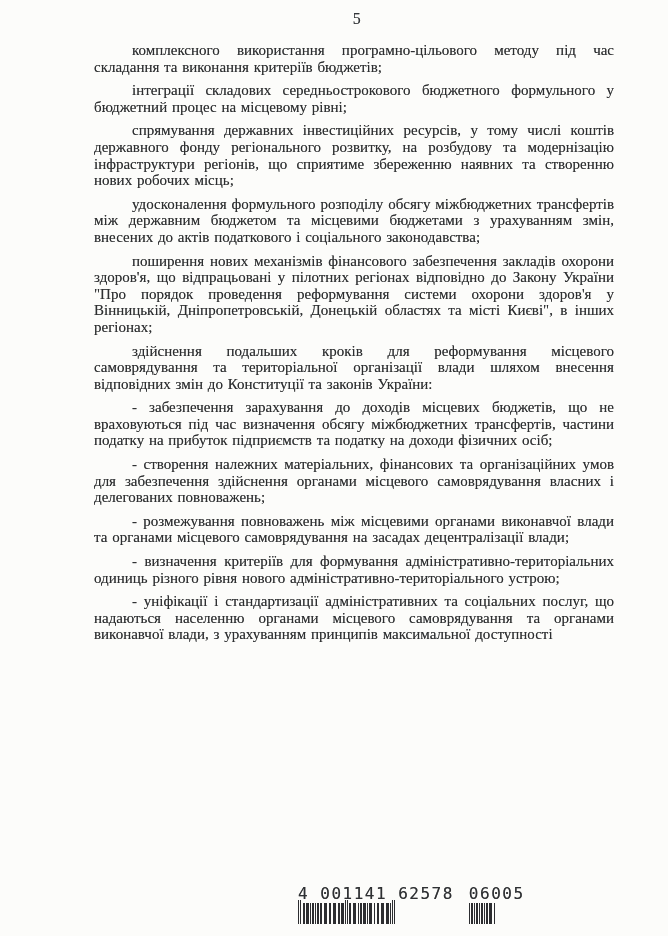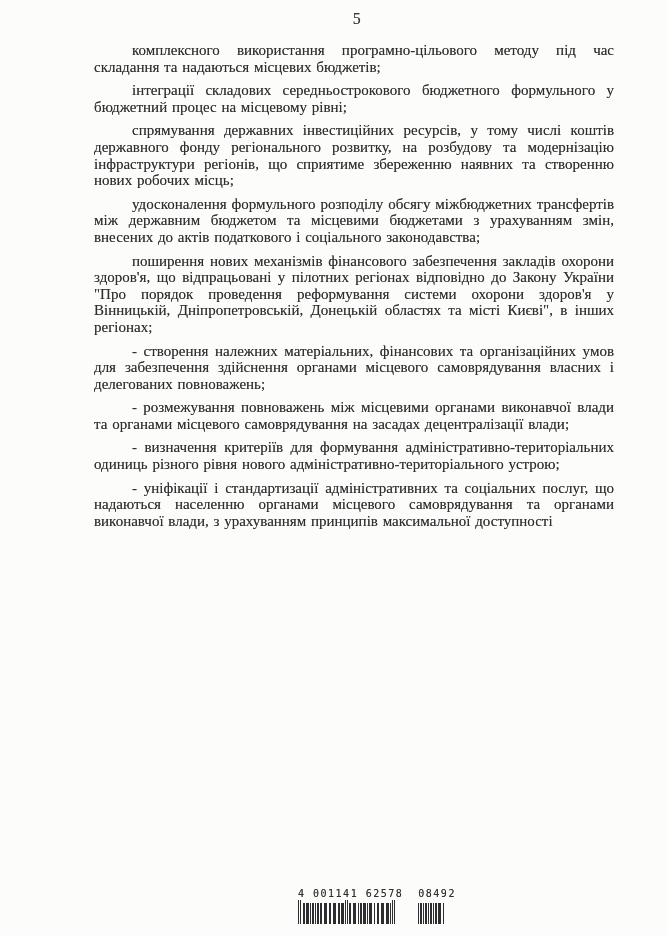--- a/index.html
+++ b/index.html
@@ -52,21 +52,21 @@
     display: flex;
     align-items: flex-start;
     gap: 15px;
   }
   .bc-group {
     display: flex;
     flex-direction: column;
   }
   .bc-digits {
     font-family: "DejaVu Sans Mono", monospace;
-    font-size: 10px;
+    font-size: 16px;
     letter-spacing: 1.5px;
     color: #2e3033;
     white-space: pre;
     margin-bottom: 1px;
     line-height: 11px;
   }
   .bc-bars {
     display: flex;
     align-items: flex-end;
     height: 24px;
@@ -81,25 +81,27 @@
 </style>
 </head>
 <body>
 
 <div class="page">
 
   <div class="page-number">5</div>
 
   <div class="doc-body">
 
-      <p class="para">комплексного використання програмно-цільового методу під час складання та надаються місцевих бюджетів;</p>
+      <p class="para">комплексного використання програмно-цільового методу під час складання та виконання критеріїв бюджетів;</p>
       <p class="para">інтеграції складових середньострокового бюджетного формульного у бюджетний процес на місцевому рівні;</p>
       <p class="para">спрямування державних інвестиційних ресурсів, у тому числі коштів державного фонду регіонального розвитку, на розбудову та модернізацію інфраструктури регіонів, що сприятиме збереженню наявних та створенню нових робочих місць;</p>
       <p class="para">удосконалення формульного розподілу обсягу міжбюджетних трансфертів між державним бюджетом та місцевими бюджетами з урахуванням змін, внесених до актів податкового і соціального законодавства;</p>
       <p class="para">поширення нових механізмів фінансового забезпечення закладів охорони здоров'я, що відпрацьовані у пілотних регіонах відповідно до Закону України "Про порядок проведення реформування системи охорони здоров'я у Вінницькій, Дніпропетровській, Донецькій областях та місті Києві", в інших регіонах;</p>
+      <p class="para">здійснення подальших кроків для реформування місцевого самоврядування та територіальної організації влади шляхом внесення відповідних змін до Конституції та законів України:</p>
+      <p class="para">- забезпечення зарахування до доходів місцевих бюджетів, що не враховуються під час визначення обсягу міжбюджетних трансфертів, частини податку на прибуток підприємств та податку на доходи фізичних осіб;</p>
       <p class="para">- створення належних матеріальних, фінансових та організаційних умов для забезпечення здійснення органами місцевого самоврядування власних і делегованих повноважень;</p>
       <p class="para">- розмежування повноважень між місцевими органами виконавчої влади та органами місцевого самоврядування на засадах децентралізації влади;</p>
       <p class="para">- визначення критеріїв для формування адміністративно-територіальних одиниць різного рівня нового адміністративно-територіального устрою;</p>
       <p class="para">- уніфікації і стандартизації адміністративних та соціальних послуг, що надаються населенню органами місцевого самоврядування та органами виконавчої влади, з урахуванням принципів максимальної доступності</p>
     </div>
 
   <div class="barcode">
     <div class="bc-group">
       <div class="bc-digits">4 001141 62578</div>
       <div class="bc-bars">
@@ -158,21 +160,21 @@
           <div class="bar" style="width: 3px;"></div>
           <div style="width: 1px;"></div>
           <div class="bar" style="width: 1px;"></div>
           <div style="width: 1px;"></div>
           <div class="bar guard" style="width: 1px;"></div>
           <div style="width: 1px;"></div>
           <div class="bar guard" style="width: 1px;"></div>
         </div>
     </div>
     <div class="bc-group">
-      <div class="bc-digits">08492</div>
+      <div class="bc-digits">06005</div>
       <div class="bc-bars">
           <div class="bar" style="width: 1px;"></div>
           <div style="width: 1px;"></div>
           <div class="bar" style="width: 2px;"></div>
           <div style="width: 1px;"></div>
           <div class="bar" style="width: 1px;"></div>
           <div style="width: 1px;"></div>
           <div class="bar" style="width: 2px;"></div>
           <div style="width: 1px;"></div>
           <div class="bar" style="width: 1px;"></div>

